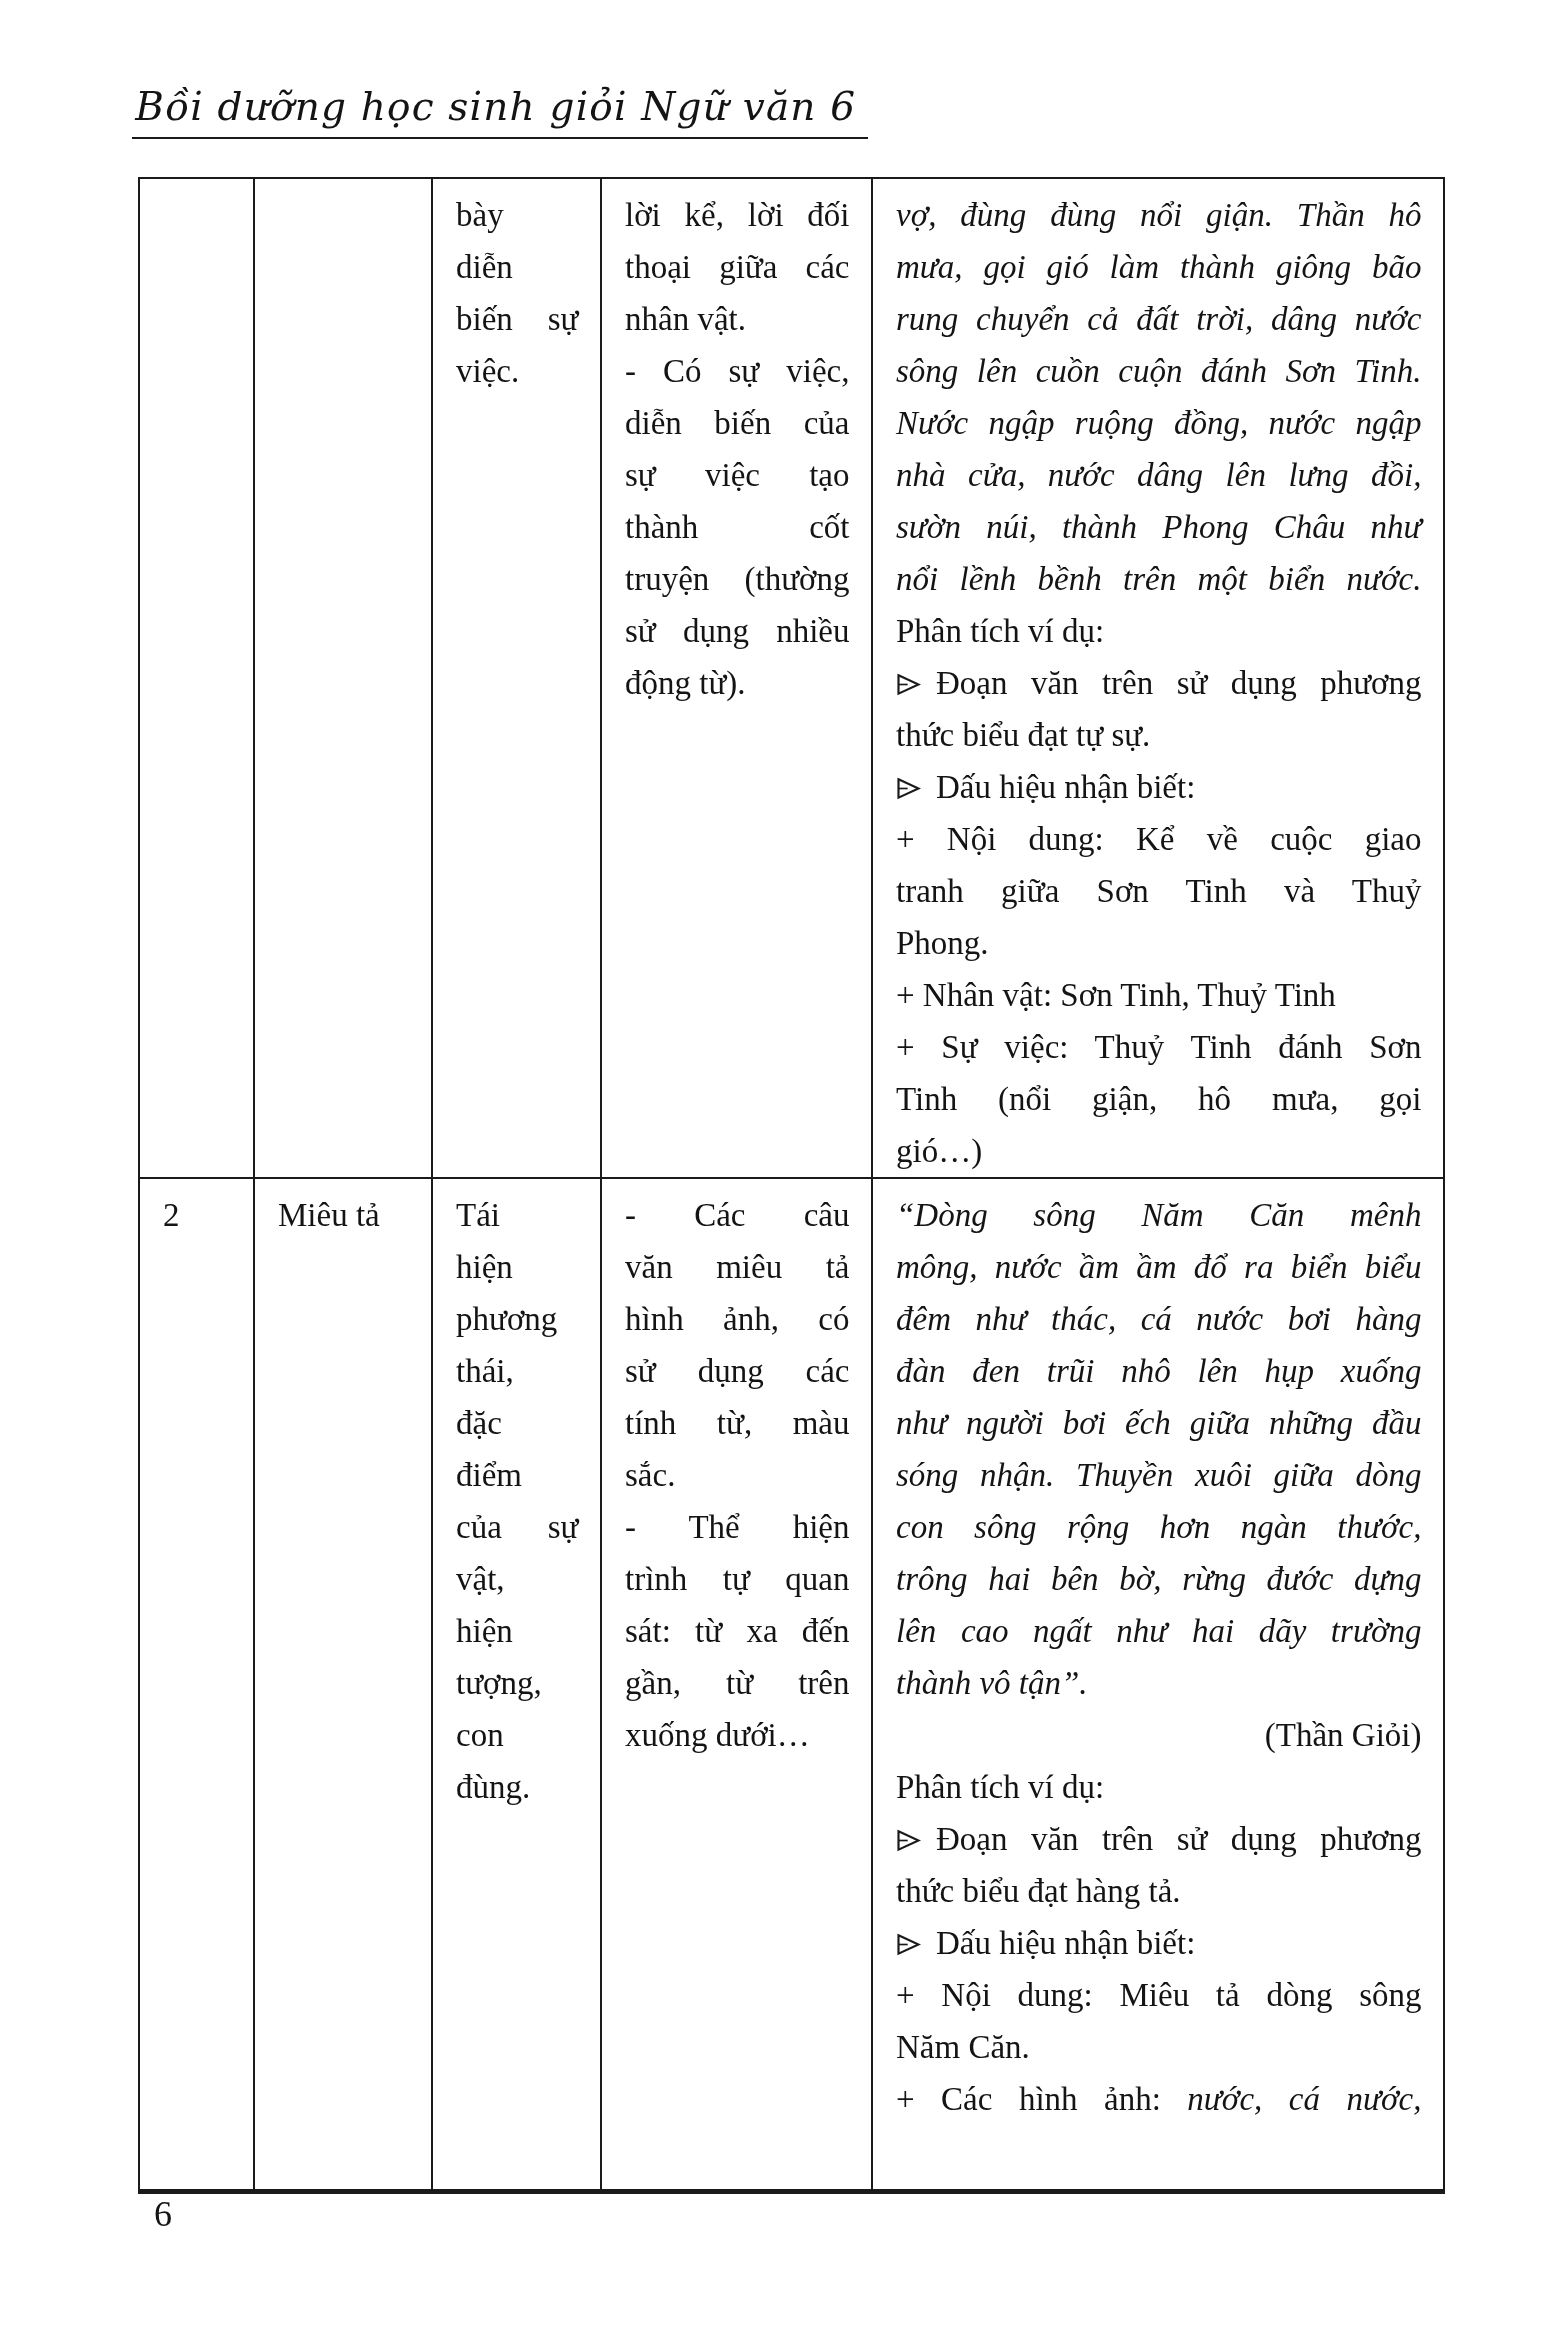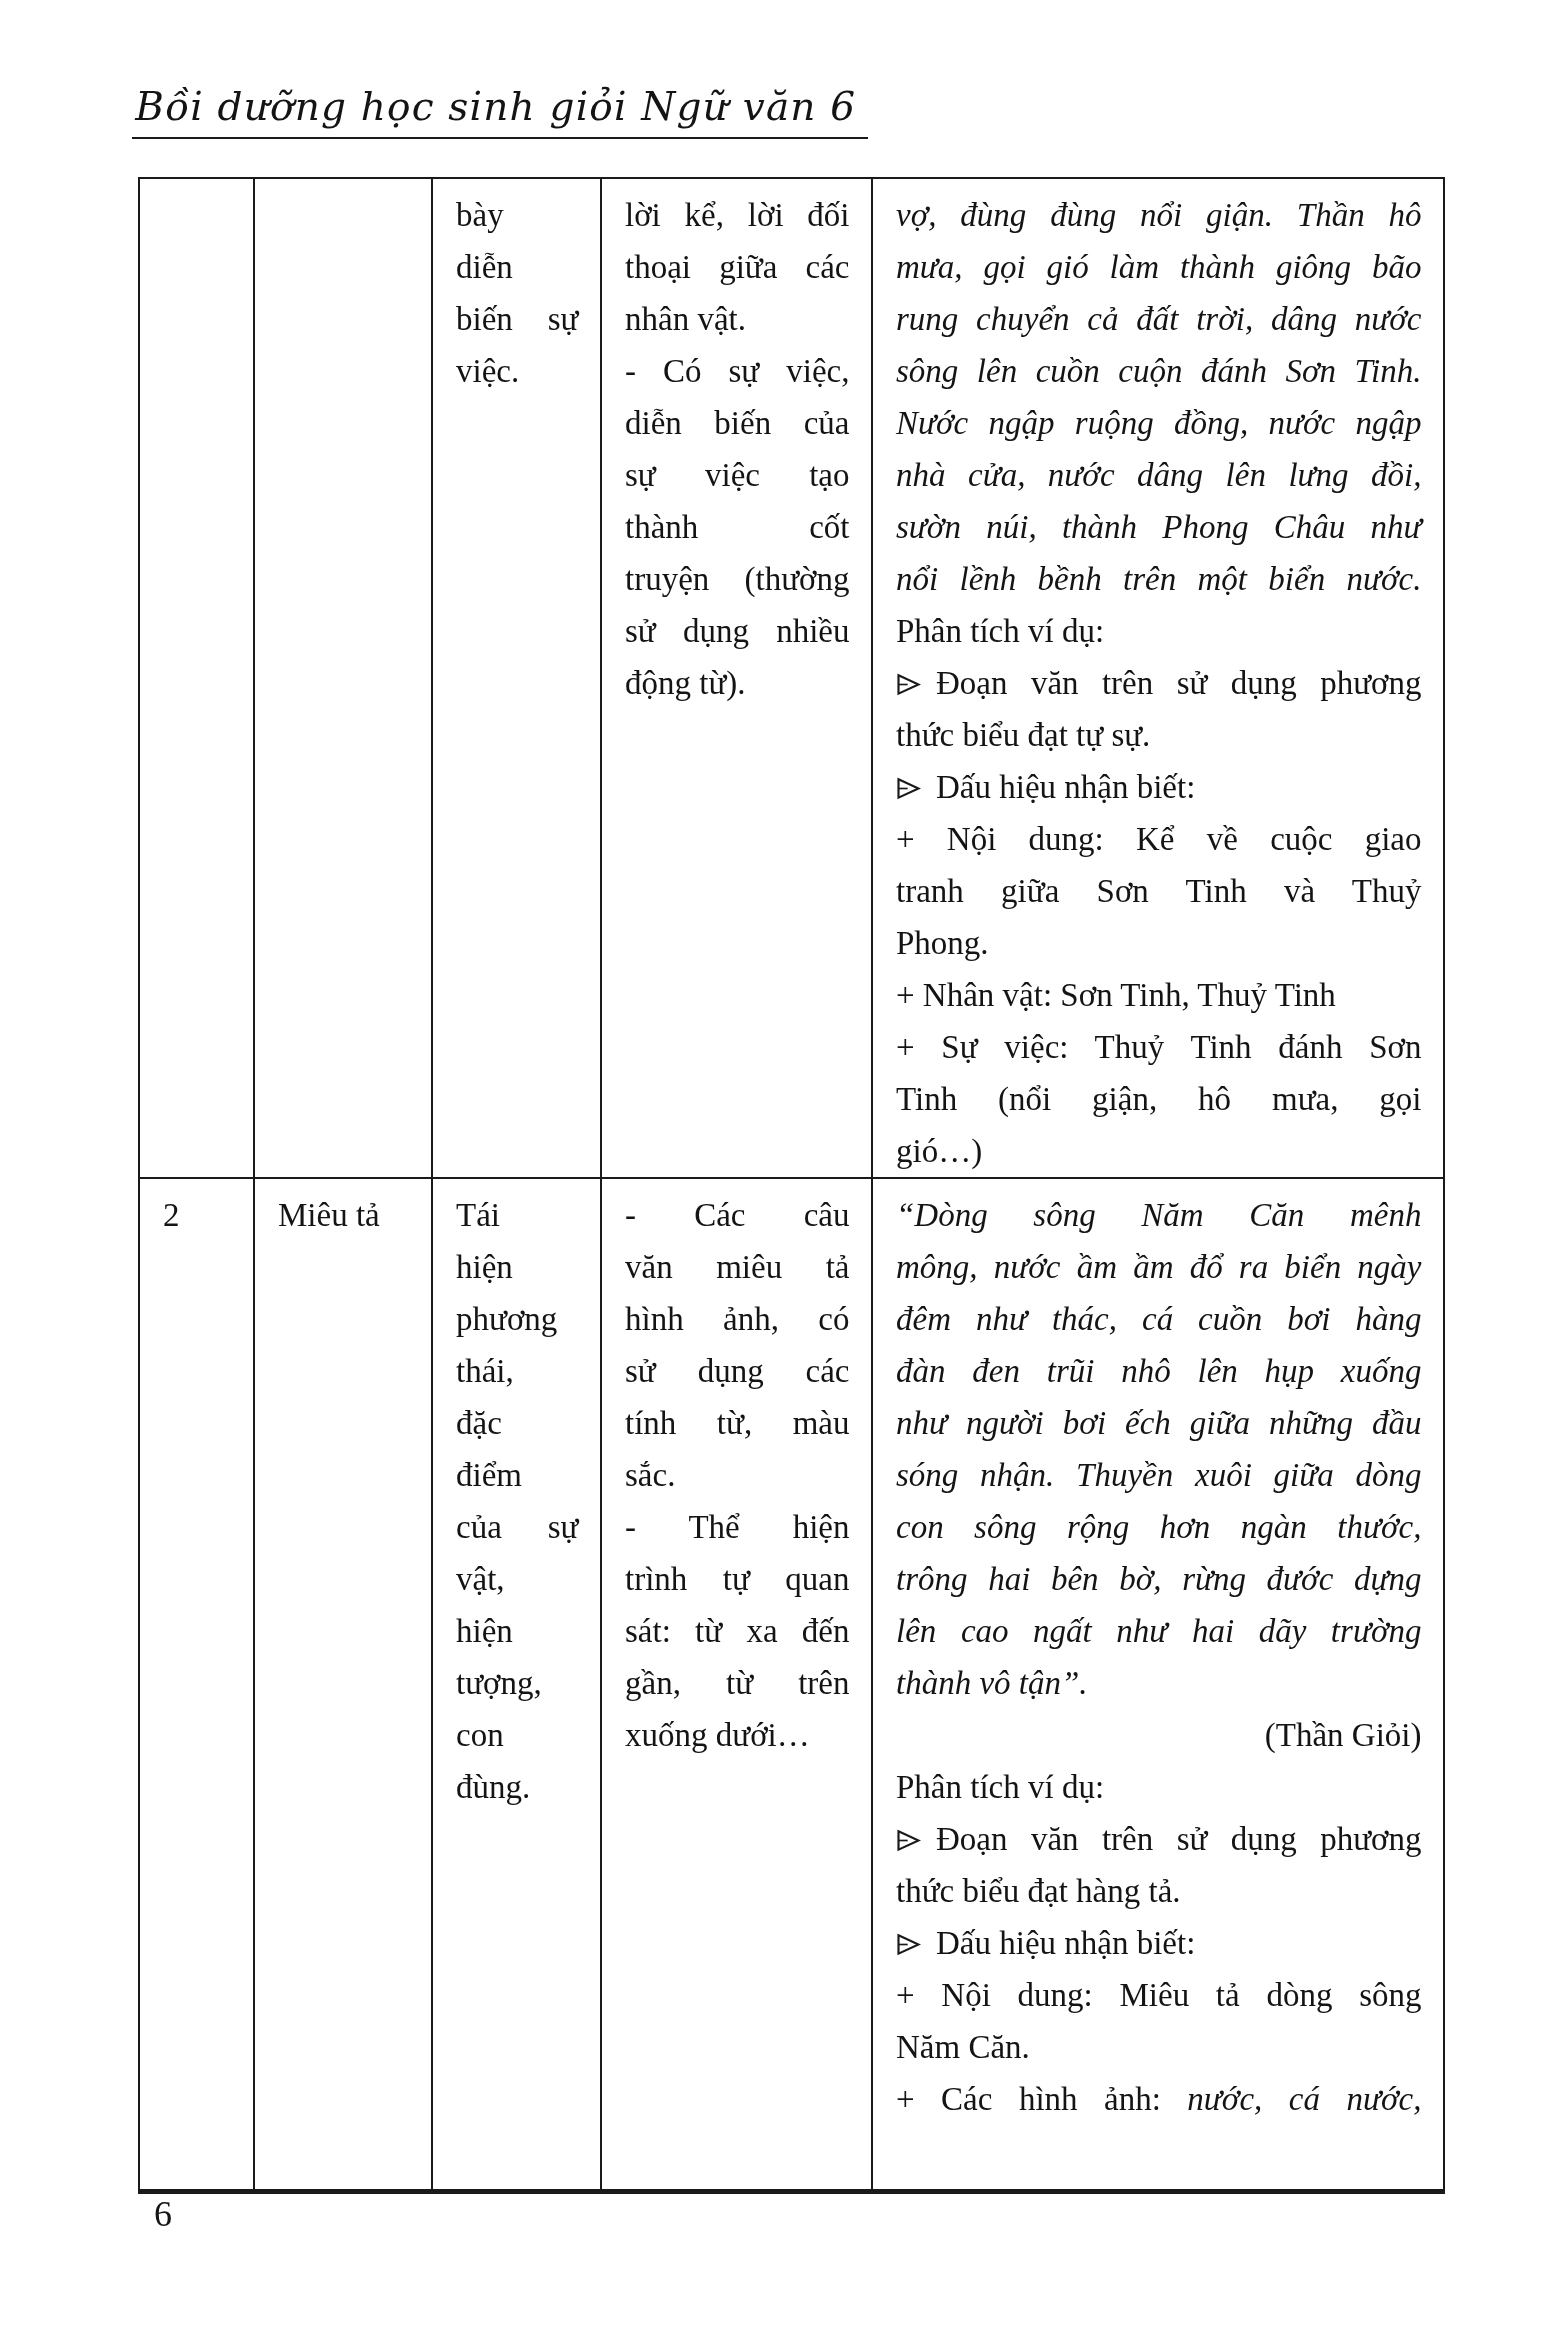--- a/index.html
+++ b/index.html
@@ -157,22 +157,22 @@
             <div class="line"><span>tính từ, màu</span></div>
             <div class="line endline"><span>sắc.</span></div>
             <div class="line"><span>- Thể hiện</span></div>
             <div class="line"><span>trình tự quan</span></div>
             <div class="line"><span>sát: từ xa đến</span></div>
             <div class="line"><span>gần, từ trên</span></div>
             <div class="line endline"><span>xuống dưới…</span></div>
           </td>
         <td>
             <div class="line italic"><span>“Dòng sông Năm Căn mênh</span></div>
-            <div class="line italic"><span>mông, nước ầm ầm đổ ra biển ngày</span></div>
-            <div class="line italic"><span>đêm như thác, cá cuồn bơi hàng</span></div>
+            <div class="line italic"><span>mông, nước ầm ầm đổ ra biển biểu</span></div>
+            <div class="line italic"><span>đêm như thác, cá nước bơi hàng</span></div>
             <div class="line italic"><span>đàn đen trũi nhô lên hụp xuống</span></div>
             <div class="line italic"><span>như người bơi ếch giữa những đầu</span></div>
             <div class="line italic"><span>sóng nhận. Thuyền xuôi giữa dòng</span></div>
             <div class="line italic"><span>con sông rộng hơn ngàn thước,</span></div>
             <div class="line italic"><span>trông hai bên bờ, rừng đước dựng</span></div>
             <div class="line italic"><span>lên cao ngất như hai dãy trường</span></div>
             <div class="line italic endline"><span>thành vô tận”.</span></div>
             <div class="line endline right"><span>(Thần Giỏi)</span></div>
             <div class="line endline"><span>Phân tích ví dụ:</span></div>
             <div class="line"><svg width="25" height="25" viewBox="0 0 30 30" class="arrow-ic">

